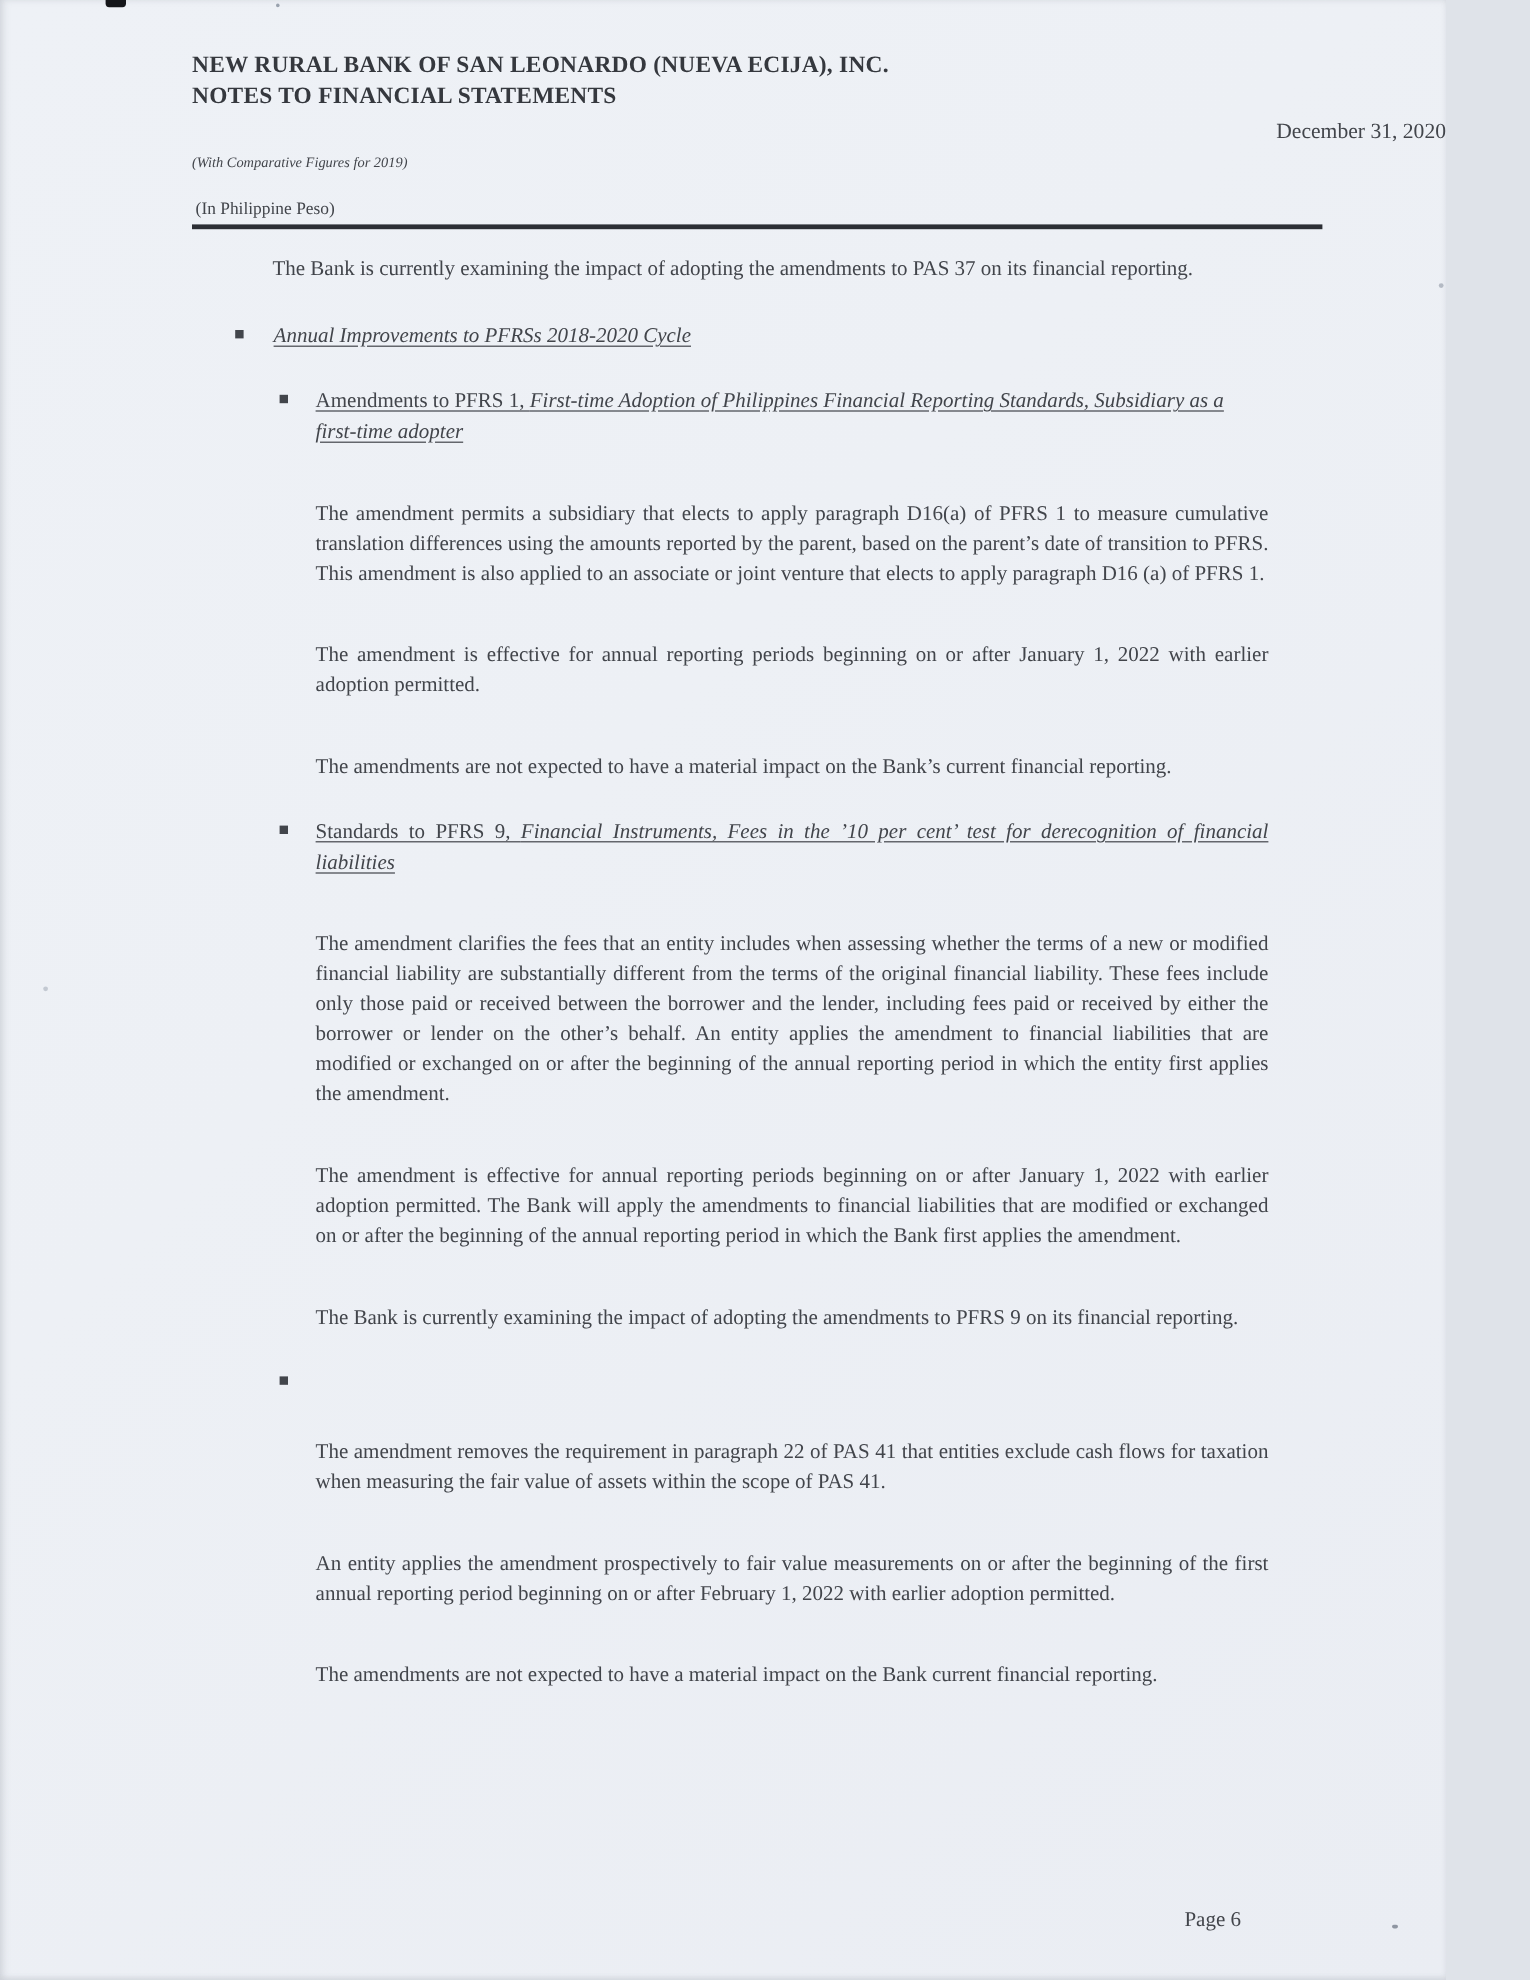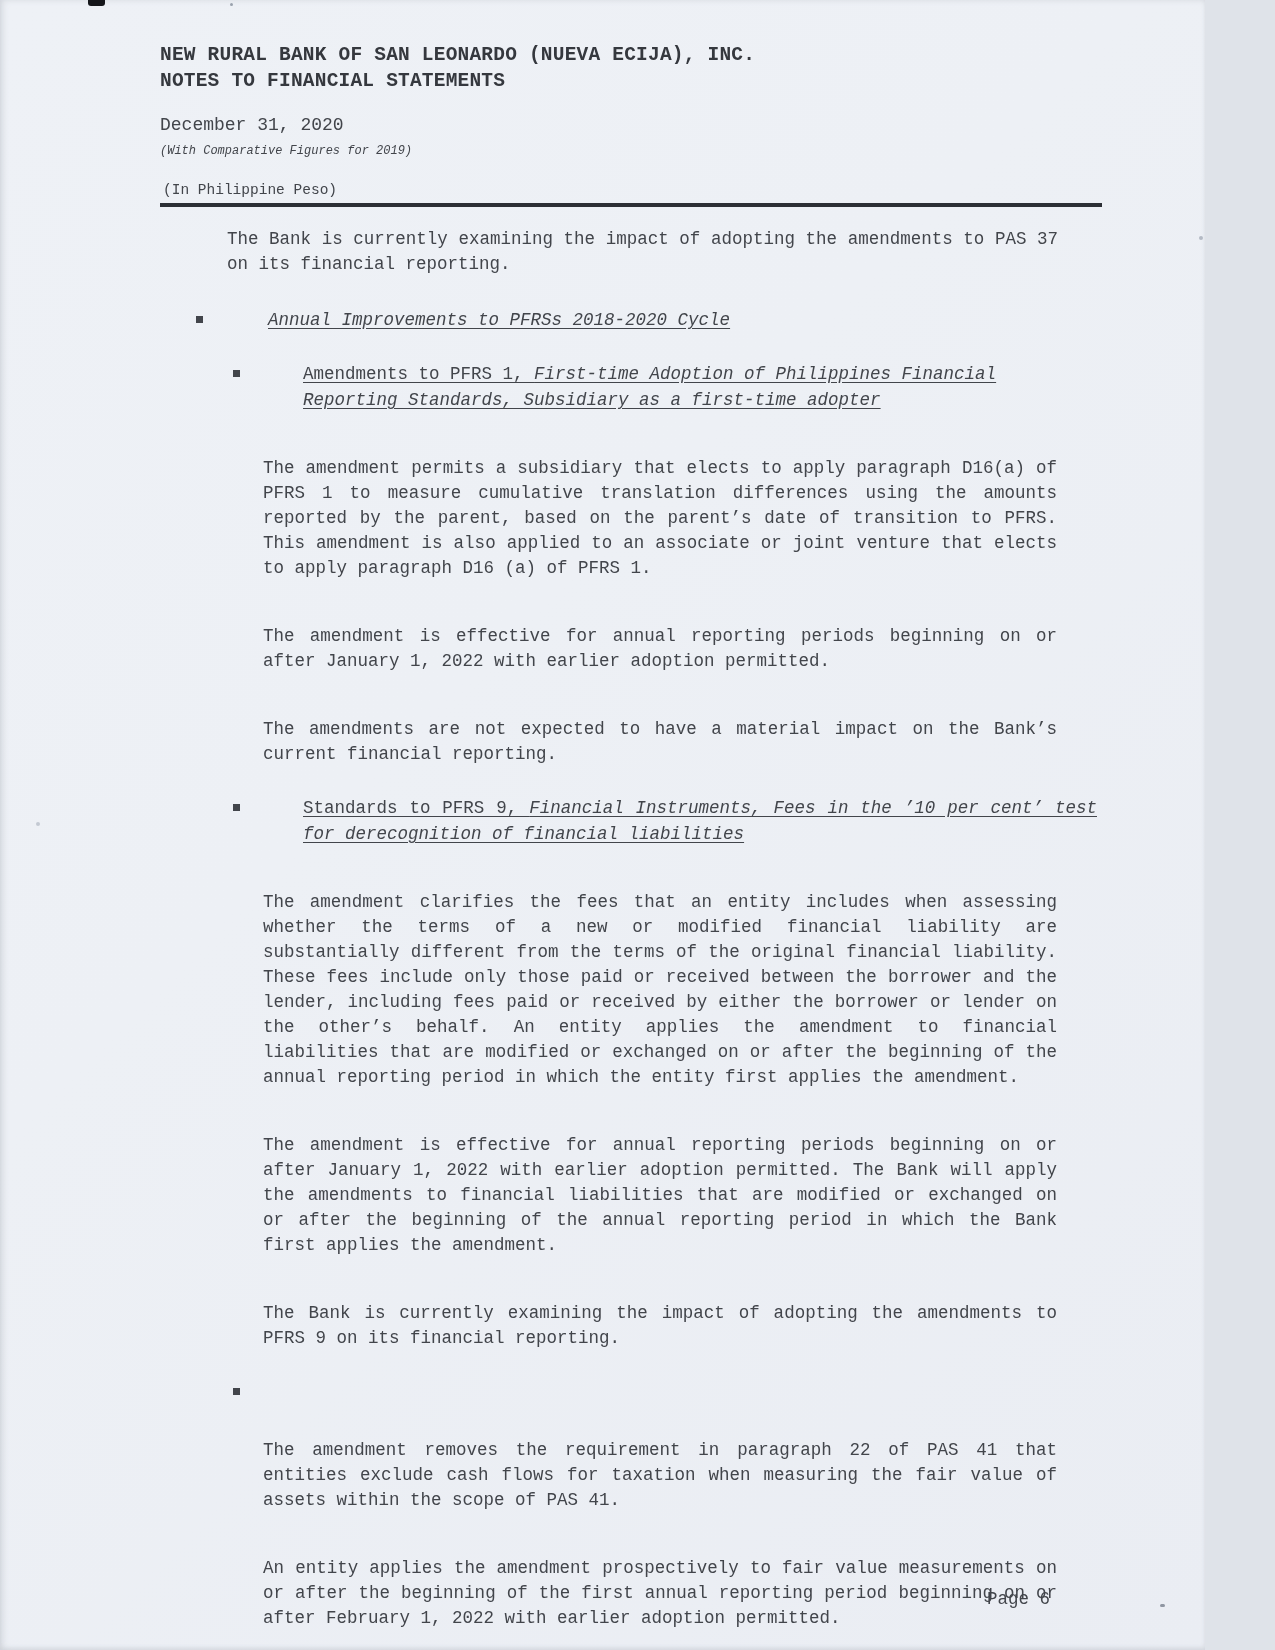--- a/index.html
+++ b/index.html
@@ -6,21 +6,21 @@
     margin: 0;
     padding: 0;
     background: #dfe3e9;
   }
   .page {
     position: relative;
     width: 1205px;
     height: 1650px;
     background: linear-gradient(135deg, #eef1f6 0%, #edf0f5 40%, #eaedf3 100%);
     overflow: hidden;
-    font-family: Liberation Mono, monospace;
+    font-family: Liberation Serif, serif;
     color: #42454b;
     box-shadow: inset 3px 0 6px rgba(120,128,140,0.18), inset 0 -2px 4px rgba(120,128,140,0.12);
   }
   
   .scan-mark-top {
     position: absolute;
     left: 88px; top: 0;
     width: 17px; height: 6px;
     background: #15161a;
     border-radius: 0 0 3px 3px;
@@ -36,21 +36,22 @@
   .doc-header .title-line {
     font-size: 19.5px;
     font-weight: bold;
     line-height: 26px;
     color: #35383e;
     letter-spacing: 0.2px;
   }
   .doc-header .date-line {
     font-size: 18px;
     line-height: 26px;
-    margin-top: 18px;
+    margin-top: 2px;
+    text-align: right;
   }
   .doc-header .comp-line {
     font-size: 12px;
     font-style: italic;
     line-height: 26px;
   }
   .doc-header .peso-line {
     font-size: 14.5px;
     line-height: 20px;
     margin-top: 16px;
@@ -71,21 +72,20 @@
     text-align: justify;
     margin: 0;
   }
   .intro {
     margin: 20px 0 0 227px;
     width: 831px;
   }
   .bullet-row {
     display: flex;
     align-items: flex-start;
-    gap: 40px;
   }
   .bullet-row.level1 { margin: 30px 0 0 196px; }
   .bullet-row.level2 { margin: 28px 0 0 233px; }
   .sq-bullet {
     flex: 0 0 auto;
     width: 7px; height: 7px;
     background: #42454b;
     margin-top: 9px;
   }
   .level1 .bullet-body { margin-left: 25px; width: 831px; }

